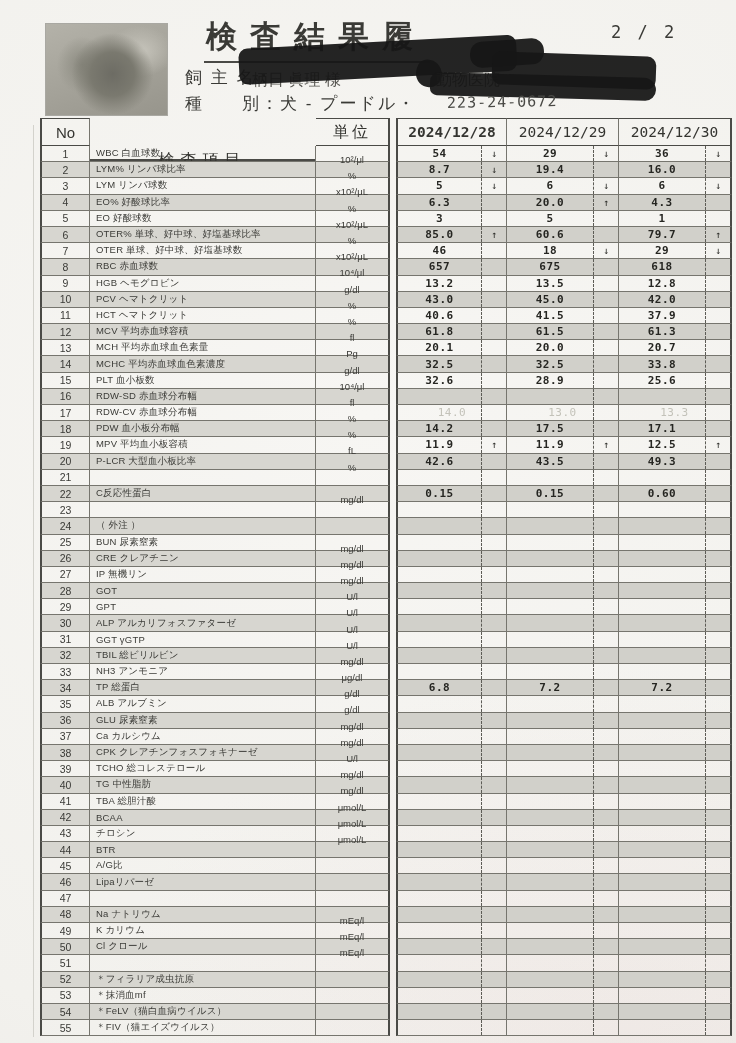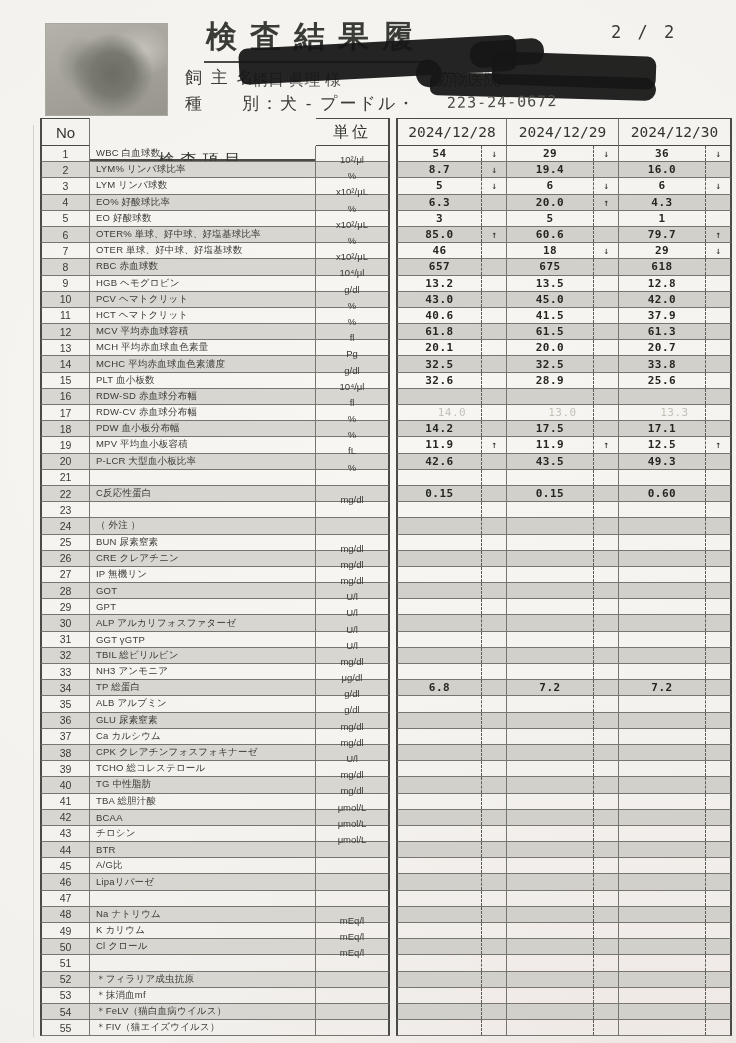--- a/index.html
+++ b/index.html
@@ -75,21 +75,21 @@
   .shade.val{background:#d1d0ca;}
   
   .h{box-sizing:border-box;border-bottom:1.5px solid #4a4a46;border-right:1px solid #76756e;
      display:flex;align-items:center;justify-content:center;font-size:15px;color:#343430;
      border-top:1.5px solid #4a4a46;}
   .h.no{border-left:2px solid #4a4a46;font-size:15px;}
   .h.item{font-size:16px;letter-spacing:6px;margin-top:41px;}
   .h.unit{border-right:2px solid #4a4a46;font-size:16px;letter-spacing:3px;}
   .h.gaph{border:none;border-bottom:none;border-top:none;}
   .h.date{font-family:"DejaVu Sans Mono",monospace;font-size:14.5px;letter-spacing:0;}
-  .h.date.first{border-left:2px solid #4a4a46;}
+  .h.date.first{border-left:2px solid #4a4a46;font-weight:bold;}
   .h.date.last{border-right:2px solid #4a4a46;}
 </style>
 </head>
 <body>
 
 <div class="paper">
   <div class="edge-line"></div>
 
   <div class="photo"></div>
   <div class="title">検査結果履</div>

